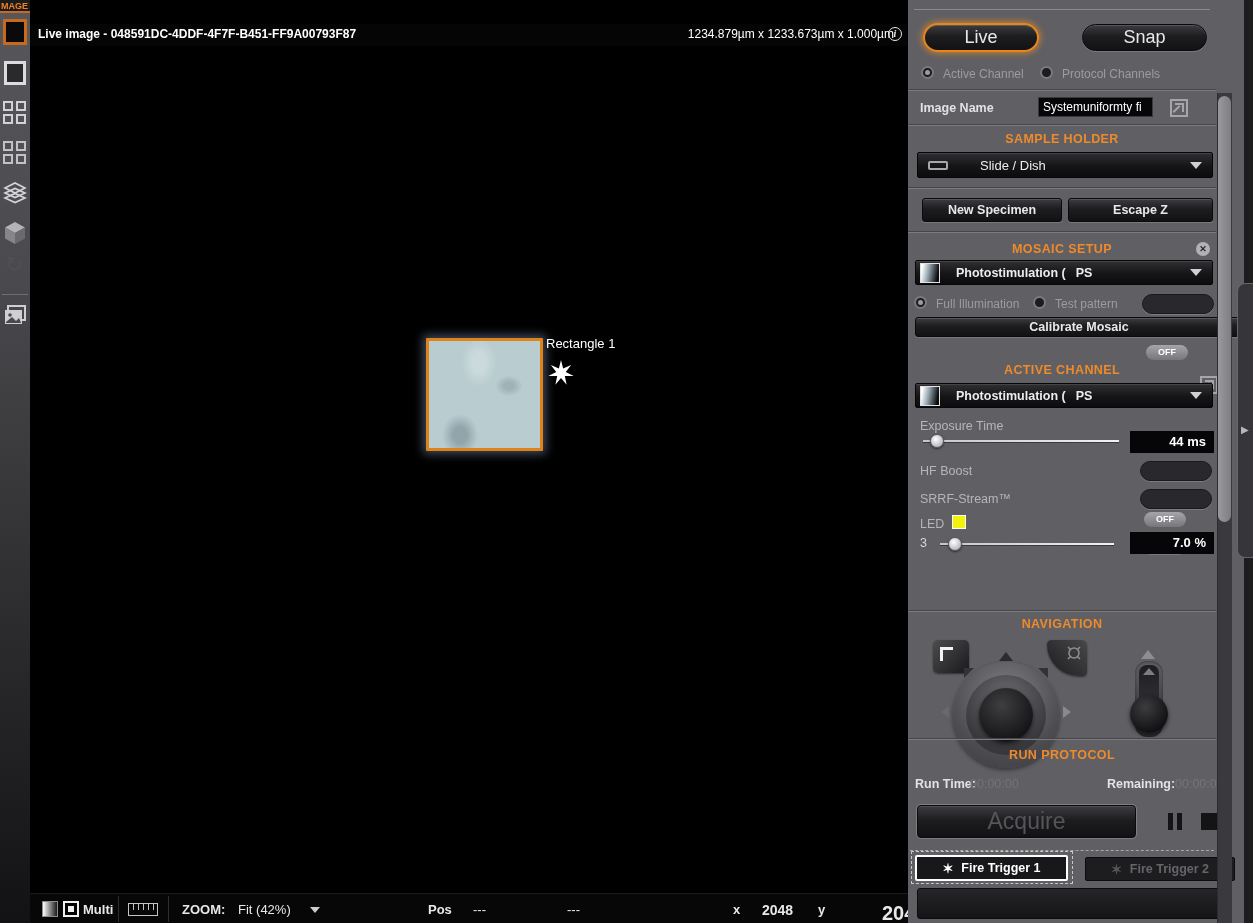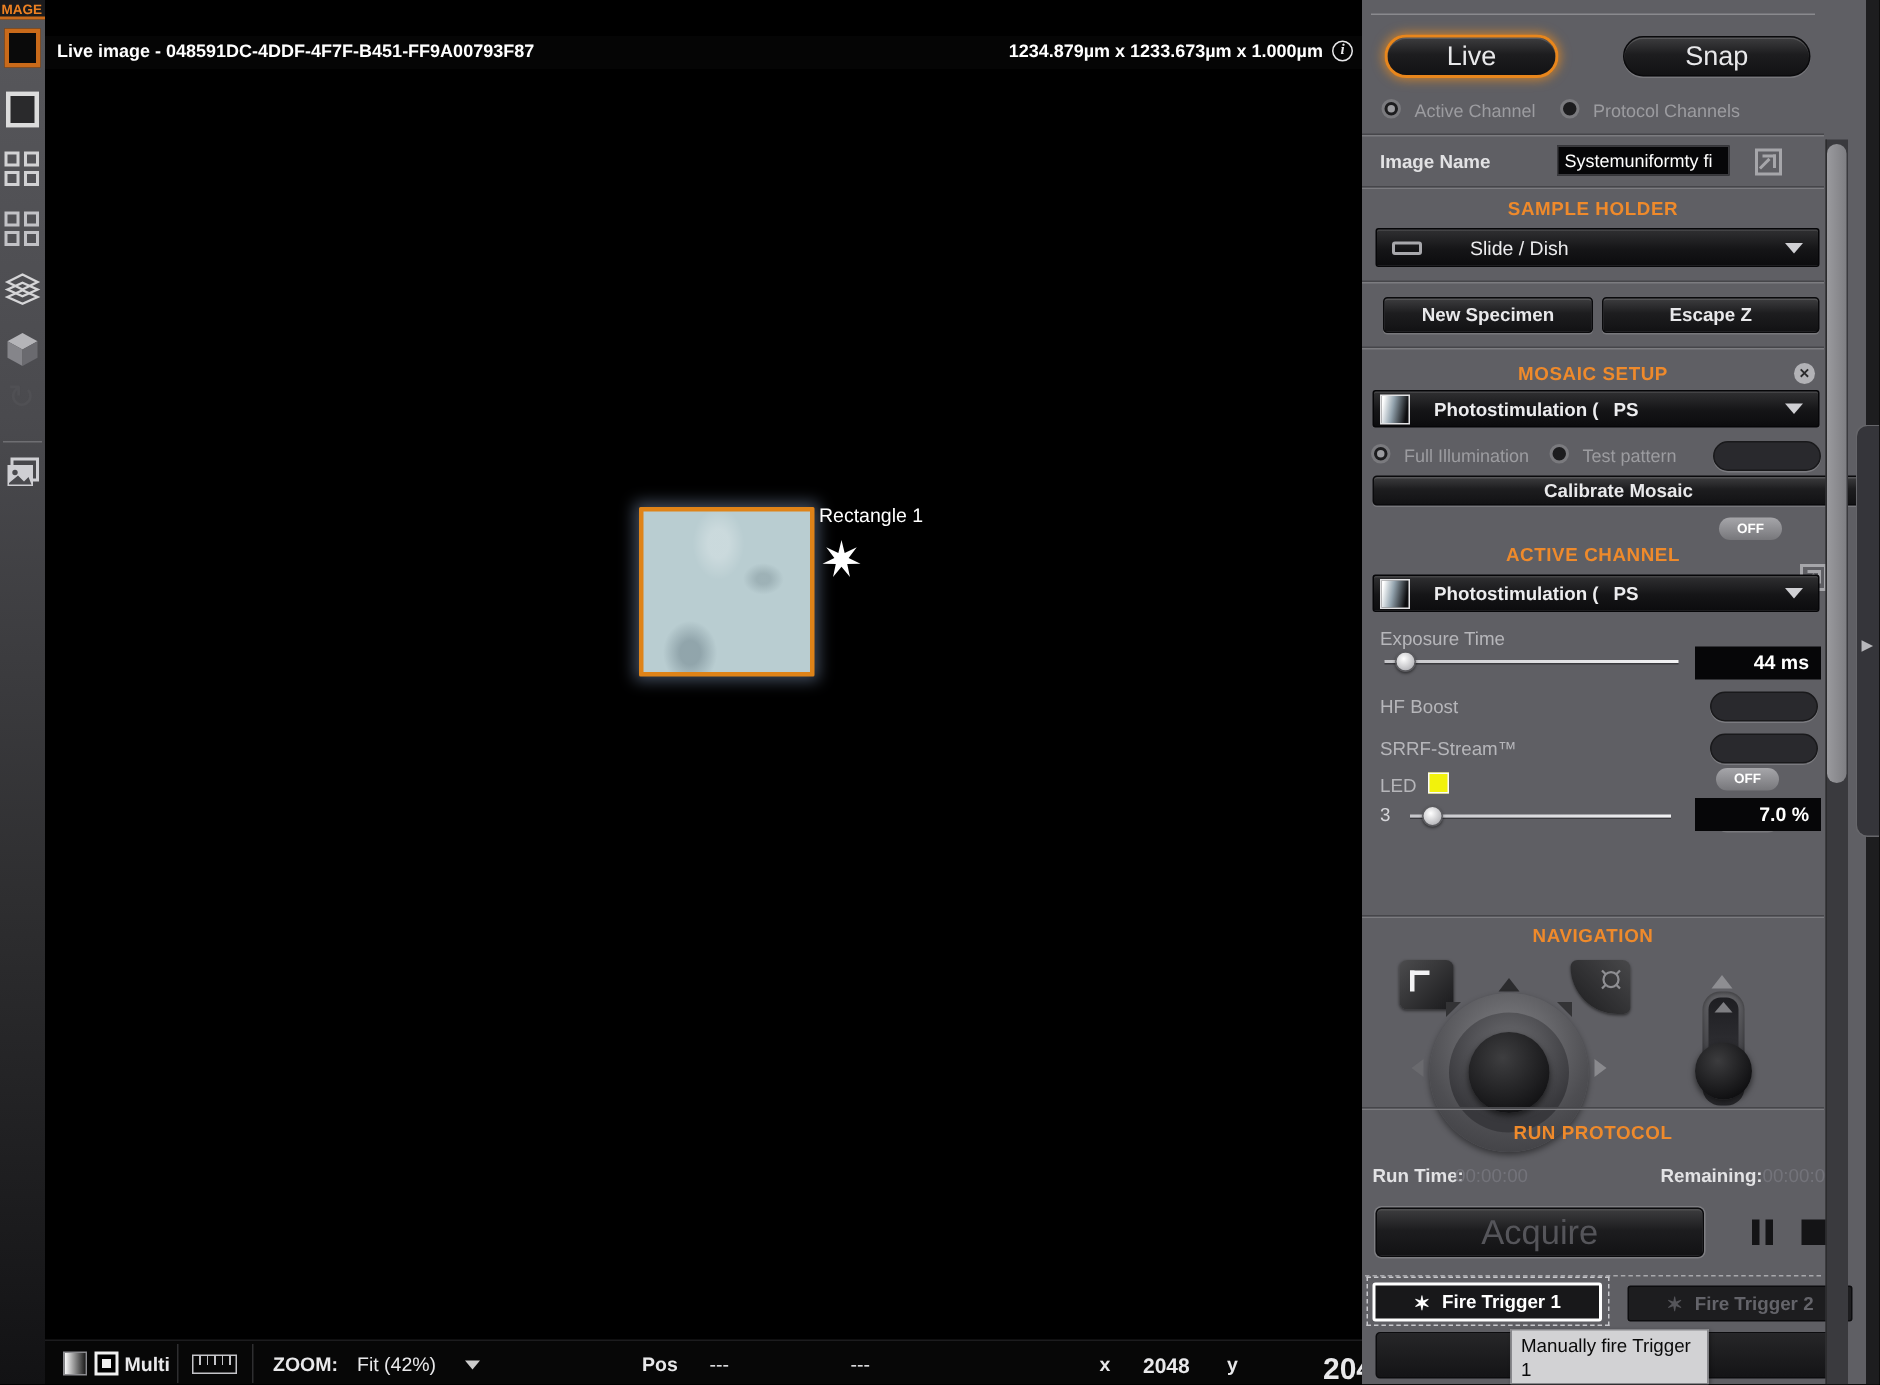--- a/index.html
+++ b/index.html
@@ -15,21 +15,21 @@
   .icon-sq2{height:24px;width:22px;left:4px;border:3px solid #dcdcdc;background:#2a2a2c;}
   .grid4{display:grid;grid-template-columns:10px 10px;grid-template-rows:10px 10px;gap:3px;}
   .grid4 span{border:2px solid #d2d2d4;display:block;}
   .grid4.thin span{border-width:2px;border-color:#c2c2c6;}
   .sb-div{left:2px;width:26px;height:1px;background:#6e6e72;}
   .dim-glyph{color:#505054;font-size:22px;line-height:22px;}
 
   
   .topbar{left:30px;top:0;width:878px;height:22px;background:#050505;color:#fff;z-index:4;margin-top:24px;}
   .tb-title{left:8px;top:3px;font-size:12px;font-weight:bold;white-space:nowrap;}
-  .tb-dims{right:26px;top:3px;font-size:12px;font-weight:bold;white-space:nowrap;}
+  .tb-dims{right:14px;top:3px;font-size:12px;font-weight:normal;white-space:nowrap;}
   .info-circ{right:6px;top:3px;width:14px;height:14px;border:1px solid #e8e8ea;border-radius:50%;color:#e8e8ea;font-size:10px;font-weight:bold;text-align:center;line-height:12px;font-family:"Liberation Serif",serif;font-style:italic;}
   .canvas{left:30px;top:22px;width:878px;height:871px;background:#000;overflow:hidden;}
   .roi{left:396px;top:316px;width:117px;height:113px;border:3px solid #df8318;border-radius:1px;
        background:radial-gradient(ellipse at 28% 88%,rgba(85,105,115,.40) 0 6%,transparent 16%),
                   radial-gradient(ellipse at 72% 42%,rgba(95,115,122,.30) 0 4%,transparent 12%),
                   radial-gradient(ellipse at 45% 20%,rgba(255,255,255,.25) 0 8%,transparent 20%),#b9cdd1;
        box-shadow:0 0 10px 3px rgba(160,185,225,.40);}
   .roi-label{left:516px;top:314px;color:#fff;font-size:13px;white-space:nowrap;}
   .roi-star{left:518px;top:338px;width:26px;height:26px;}
 
@@ -285,23 +285,19 @@
     </div>
     <div class="abs" style="left:177px;top:857px;width:150px;height:24px;border:1px solid #0c0c0e;border-radius:2px;background:#1d1d1f;display:flex;align-items:center;justify-content:center;color:#64646a;font-size:12.5px;font-weight:bold;">
       <span style="margin-right:8px;font-size:13px;color:#55555a;">✶</span>
       <span>Fire Trigger 2</span>
     </div>
     <div class="abs" style="left:9px;top:888px;width:310px;height:31px;background:linear-gradient(180deg,#262628,#141416);border:1px solid #0c0c0e;border-radius:3px;"></div>
 
     <div class="abs scroll-track"></div>
     <div class="abs scroll-thumb"></div>
 
-    <div class="abs tooltip" style="left:99px;top:886px;width:132px;height:37px;">
-      <div>Manually fire Trigger 1</div>
-      <div>Trigger 1</div>
-    </div>
   </div>
 
   <div class="abs edge-strip"></div>
   <div class="abs flyout"></div>
   <div class="abs flyout-arr">▶</div>
 
 </div>
 
 </body></html>

